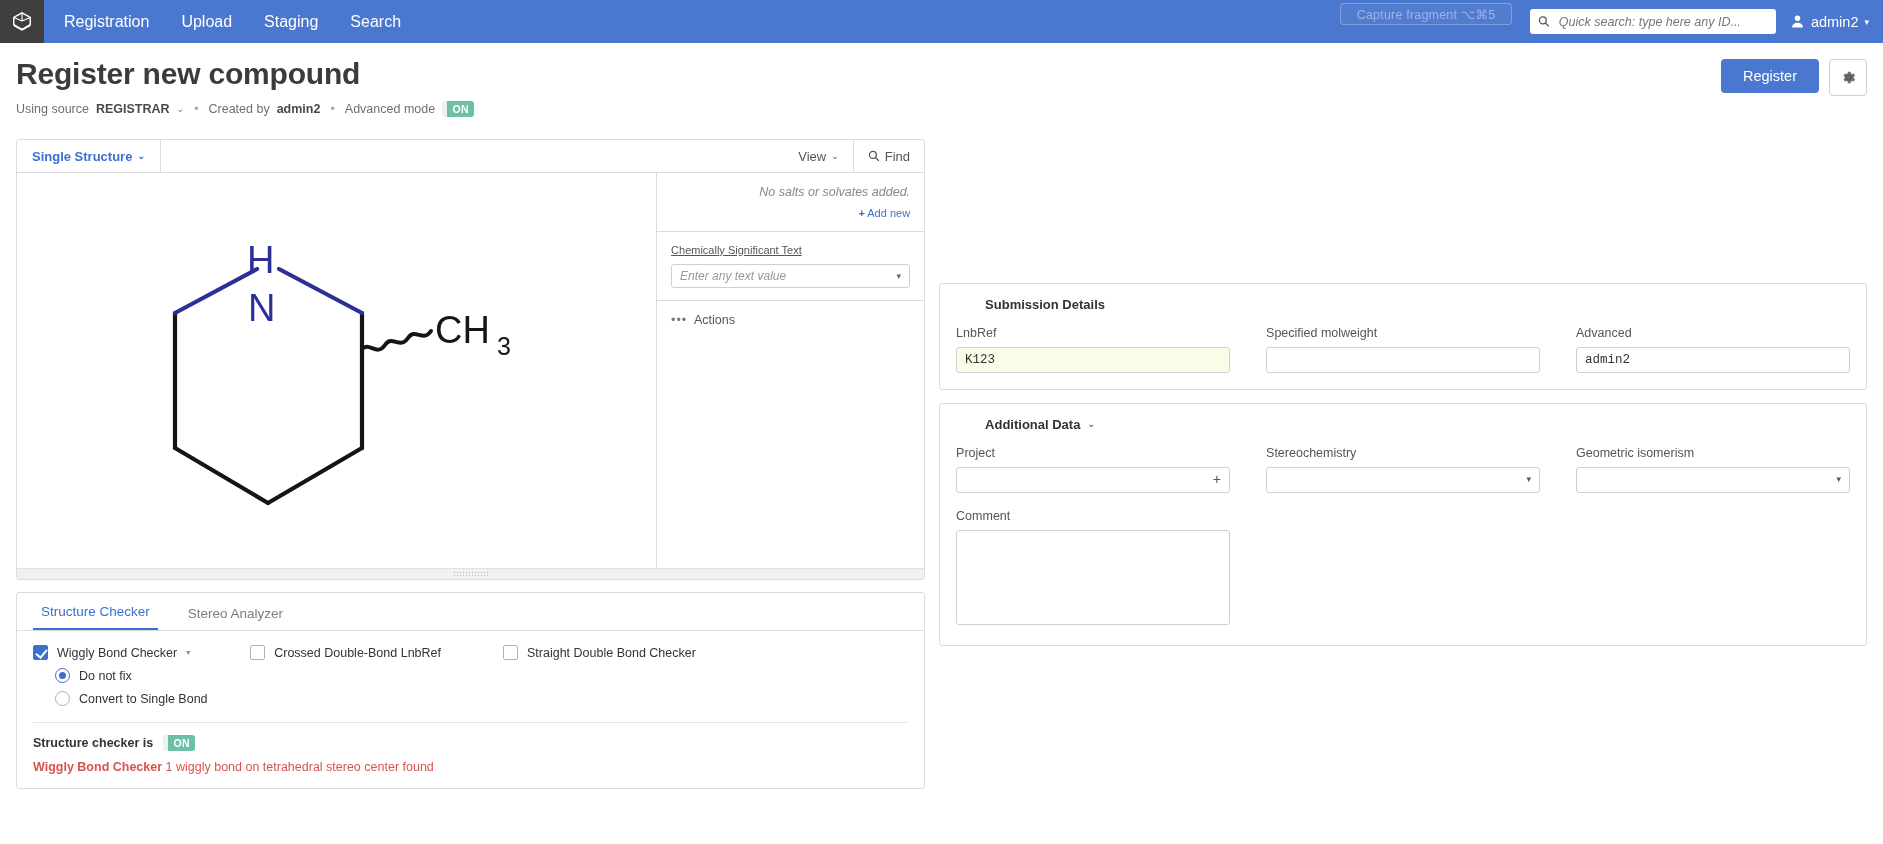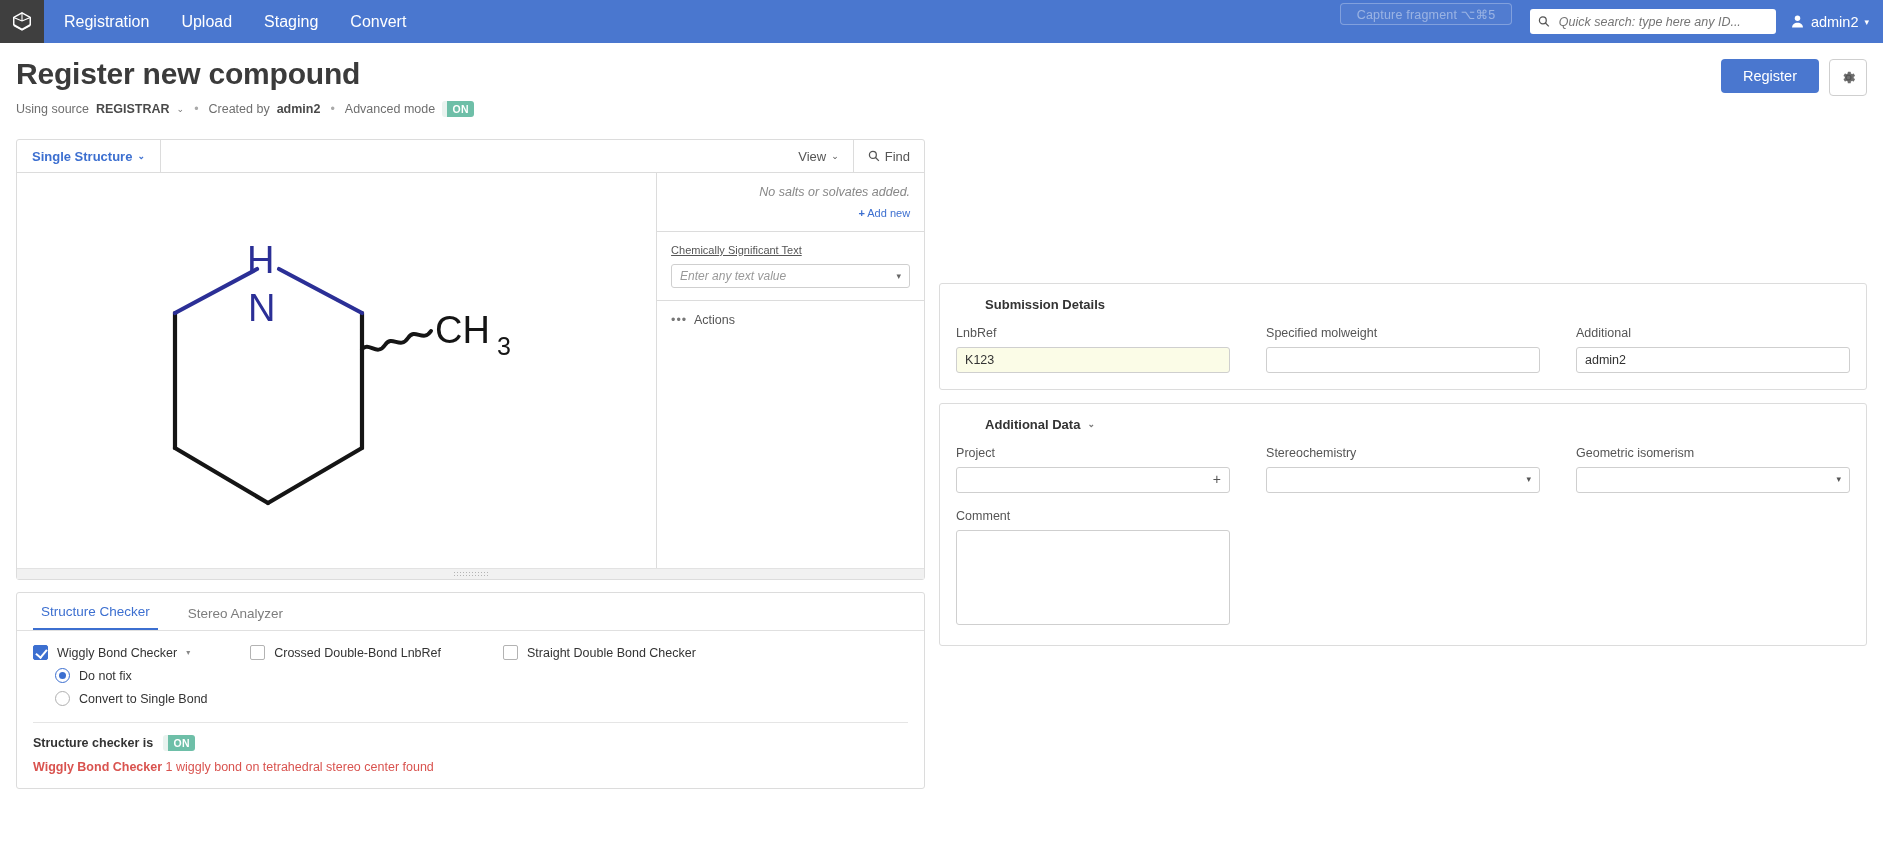--- a/index.html
+++ b/index.html
@@ -139,21 +139,21 @@
   
   .form-panel { padding:13px 16px 16px 16px; }
   .sec-title { font-size:13px; font-weight:bold; color:#333; margin-bottom:14px;margin-left:29px; }
   .sec-title.collapsible { display:flex; align-items:center; gap:7px; cursor:pointer; }
   .grid3 { display:grid; grid-template-columns:repeat(3,1fr); gap:8px 36px; }
   .fld { display:flex; flex-direction:column; }
   .fld-label { font-size:12.5px; color:#555; margin-bottom:7px; }
   .inp {
     height:26px; border:1px solid #cfcfcf; border-radius:3px; background:#fff;
     font-size:12.5px; color:#333; padding:0 8px; outline:none;
-    font-family:Liberation Sans, sans-serif; width:100%;
+    font-family:Liberation Mono, monospace; width:100%;
   }
   .inp.autofill { background:#fbfce7; }
   .sel-fld { position:relative; }
   .sel-fld .inp { padding-right:22px; cursor:pointer; }
   .sel-arrow { position:absolute; right:9px; top:7px; font-size:9px; color:#555; pointer-events:none; }
   .plus-arrow { position:absolute; right:9px; top:4px; font-size:14px; color:#555; pointer-events:none; }
   .comment-wrap { margin-top:16px; width:calc((100% - 72px)/3); }
   textarea.inp { height:95px; padding:6px 8px; resize:none; }
 </style>
 </head>
@@ -165,21 +165,21 @@
       <path d="M12 2 L21 7 L21 15 L12 20 L3 15 L3 7 Z" fill="none" stroke="#fff" stroke-width="1.6"></path>
       <path d="M12 2 L12 11 M12 11 L21 7 M12 11 L3 7" fill="none" stroke="#fff" stroke-width="1.2"></path>
       <path d="M3 15 L12 20 L21 15 L21 16.5 L12 21.5 L3 16.5 Z" fill="#fff"></path>
     </svg>
   </div>
 
   <div class="nav-links">
     <div class="nav-link">Registration</div>
     <div class="nav-link">Upload</div>
     <div class="nav-link">Staging</div>
-    <div class="nav-link">Convert</div>
+    <div class="nav-link">Search</div>
   </div>
 
   <div class="capture-ghost">Capture fragment ⌥⌘5</div>
 
   <div class="nav-right">
     <div class="searchbox">
       <svg width="13" height="13" viewBox="0 0 16 16">
         <circle cx="6.5" cy="6.5" r="4.6" fill="none" stroke="#555" stroke-width="1.7"></circle>
         <line x1="10" y1="10" x2="14.5" y2="14.5" stroke="#555" stroke-width="1.7"></line>
       </svg>
@@ -357,21 +357,21 @@
           <div class="fld-label">LnbRef</div>
           <input class="inp autofill" value="K123" style="">
         </div>
 
         <div class="fld">
           <div class="fld-label">Specified molweight</div>
           <input class="inp" value="" style="">
         </div>
 
         <div class="fld">
-          <div class="fld-label">Additional</div>
+          <div class="fld-label">Advanced</div>
           <input class="inp" value="admin2" style="">
         </div>
       </div>
     </div>
 
     <div class="panel form-panel">
       <div class="sec-title collapsible">
         <span>Additional Data</span>
         <span style="font-size:9px;color:#777">⌄</span>
       </div>

